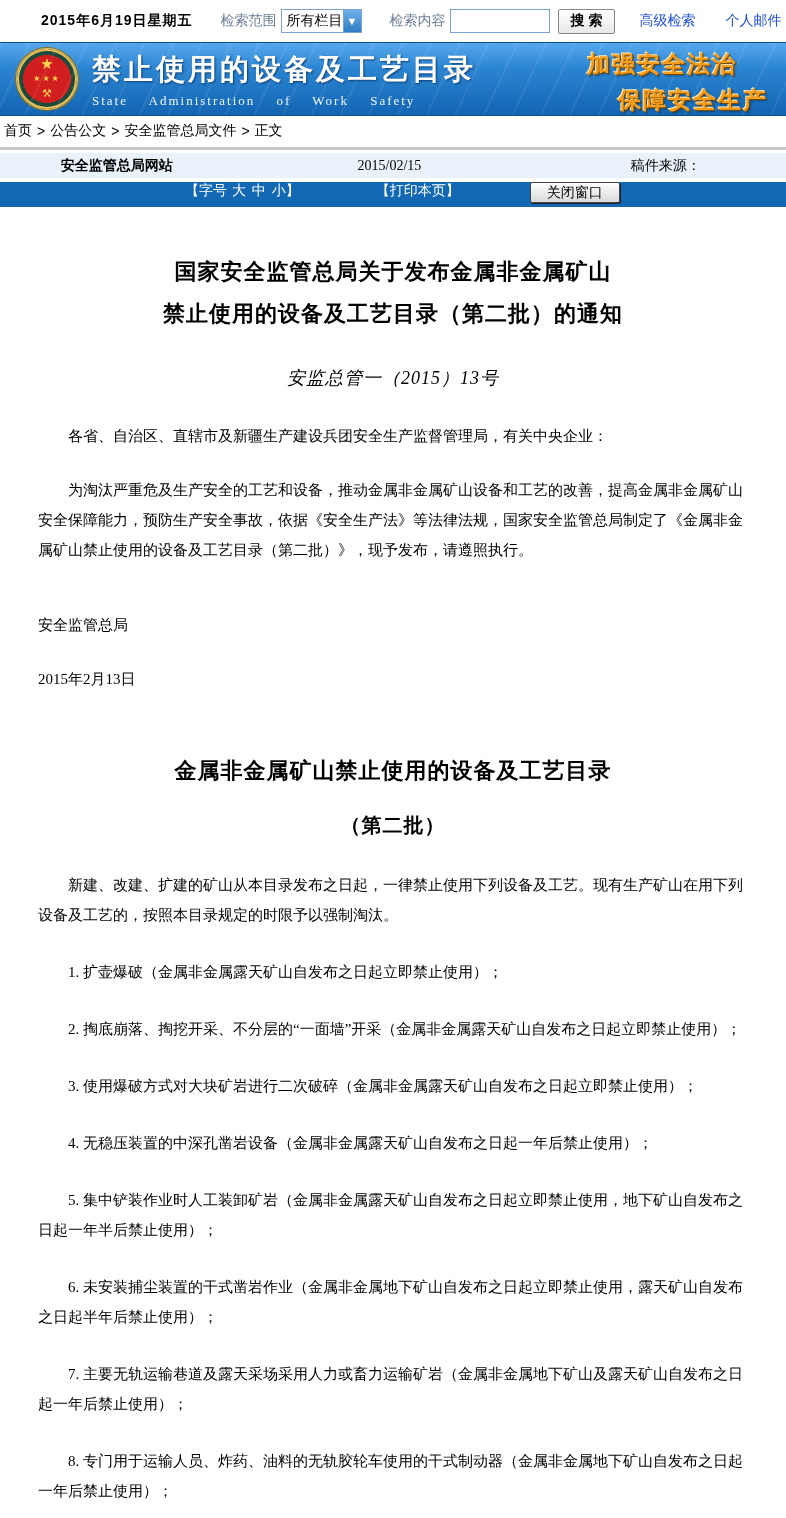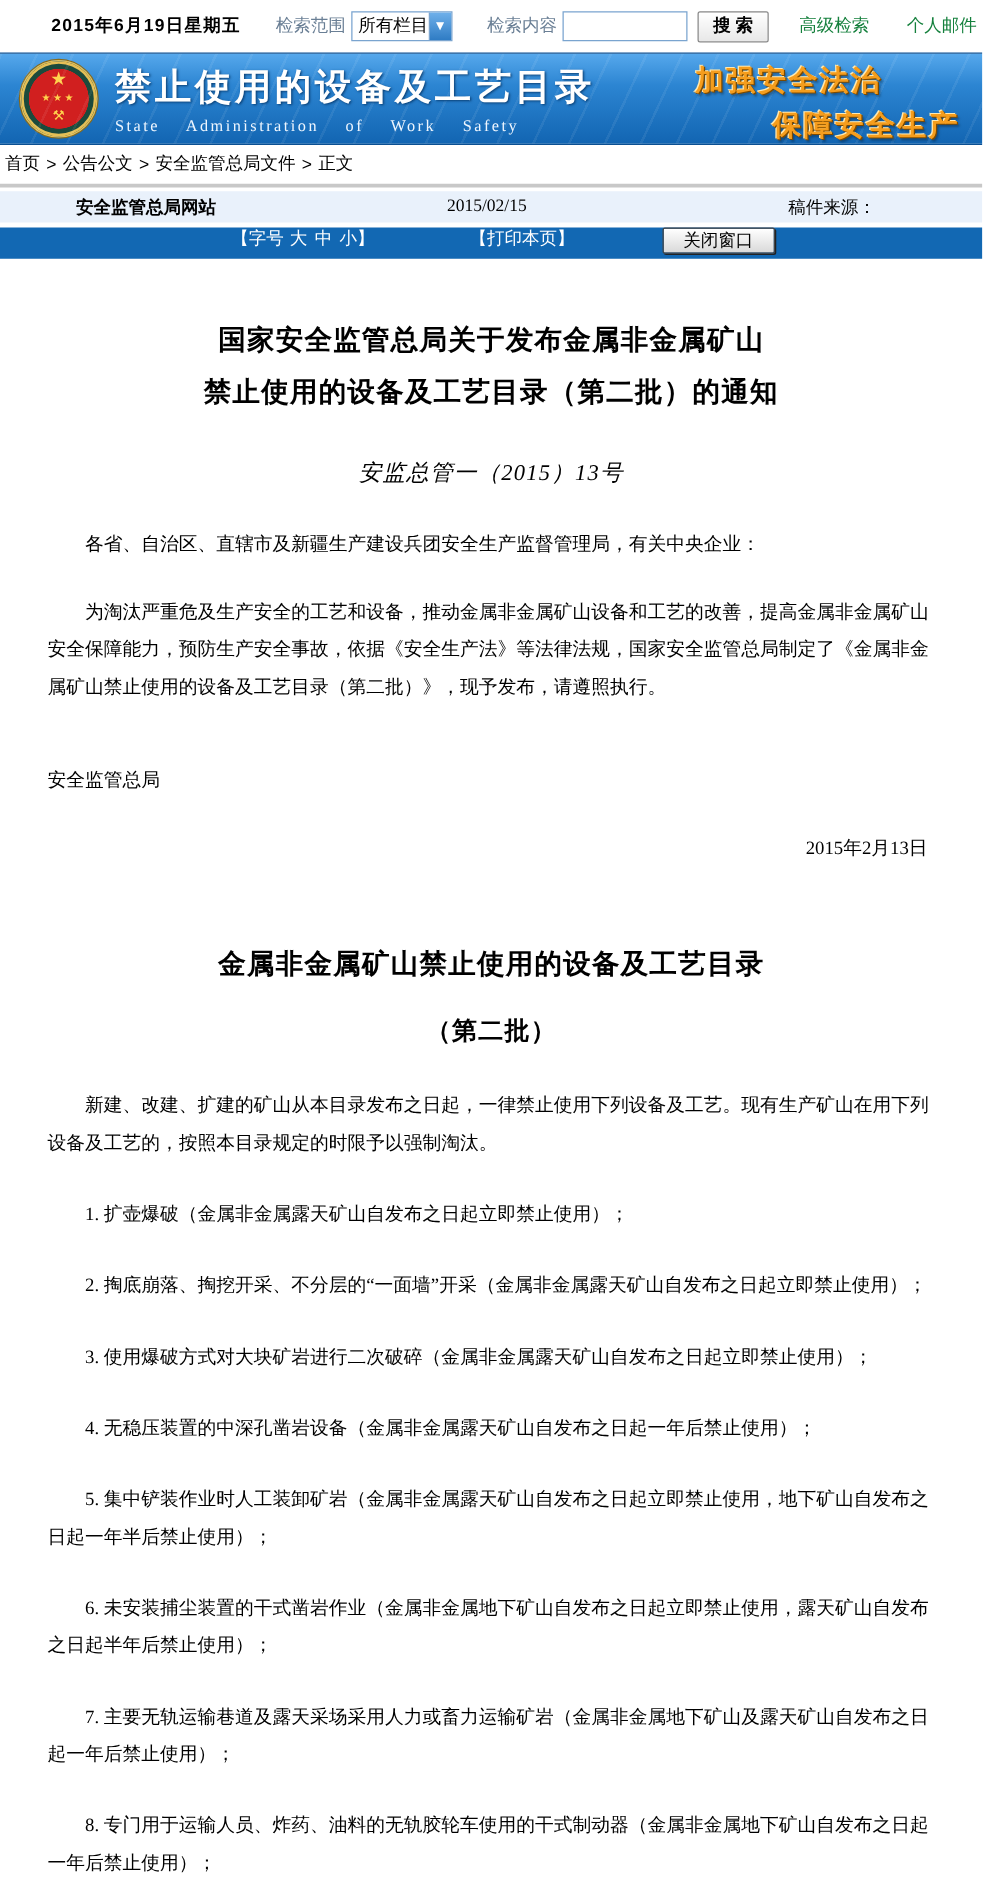--- a/index.html
+++ b/index.html
@@ -30,21 +30,21 @@
   }
   .search-input {
     width:100px; height:24px; border:1px solid #7aa4cf; background:#fff;
     font-size:13px; padding:0 4px;
   }
   .search-btn {
     height:25px; margin-left:8px; padding:1px 12px; font-size:14px; font-weight:bold;
     background:linear-gradient(#ffffff,#e8e8e8); border:1px solid #888;
     border-radius:2px; cursor:pointer; font-family:inherit;
   }
-  .toplink { margin-left:24px; color:#15803d; text-decoration:none; cursor:pointer; }
+  .toplink { margin-left:24px; color:#1d4ed8; text-decoration:none; cursor:pointer; }
   .toplink.mail { margin-left:30px; }
 
   
   .banner {
     height:74px; position:relative; overflow:hidden;
     background:linear-gradient(180deg,#56a8ec 0%,#2c85d2 35%,#1265b2 100%);
     border-top:1px solid #0a4f92; border-bottom:1px solid #0a4f92;
     display:flex; align-items:center;
   }
   .banner::after {
@@ -64,21 +64,21 @@
   .names { margin-left:14px; position:relative; z-index:1; }
   .names .cn {
     color:#fff; font-size:29px; font-weight:bold; letter-spacing:3px;
     font-family:"Liberation Serif","DejaVu Serif",serif;
     text-shadow:1px 1px 2px #0a3f74;
   }
   .names .en {
     color:#eef6ff; font-size:13px; margin-top:3px; letter-spacing:2px; word-spacing:16px;
     font-family:"Liberation Serif","DejaVu Serif",serif;
   }
-  .slogans { position:absolute; right:18px; top:6px; z-index:1; text-align:left; }
+  .slogans { position:absolute; right:18px; top:6px; z-index:1; text-align:center; }
   .slogan {
     font-size:23px; font-weight:bold; color:#f59d1d; letter-spacing:2px;
     font-family:"Liberation Serif","DejaVu Serif",serif;
     text-shadow:1px 1px 0 #7c4a00, -1px -1px 0 #ffe9b0, 2px 2px 2px rgba(0,0,0,.35);
   }
   .slogan.second { margin-top:5px; margin-left:62px; }
 
   
   .breadcrumb { height:29px; display:flex; align-items:center; font-size:14px; padding-left:4px; background:#fff; }
   .breadcrumb a { color:#000; text-decoration:none; cursor:pointer; }
@@ -112,21 +112,21 @@
   
   .content {
     padding:44px 38px 30px 38px; font-size:15px; line-height:30px;
     font-family:"Liberation Serif","DejaVu Serif",serif;
   }
   .doc-title { text-align:center; font-size:22px; font-weight:bold; line-height:42px; letter-spacing:1px; }
   .doc-number { text-align:center; font-size:18px; margin-top:28px; letter-spacing:1px;font-style:italic; }
   .salutation { margin-top:28px; text-indent:2em; }
   .para { margin-top:24px; text-indent:2em; }
   .sig { text-align:left; margin-top:45px; padding-right:12px; }
-  .sig-date { text-align:right; margin-top:24px; padding-right:6px; }
+  .sig-date { text-align:left; margin-top:24px; padding-right:6px; }
   .catalog-title { text-align:center; font-size:22px; font-weight:bold; margin-top:62px; letter-spacing:1px; }
   .catalog-sub { text-align:center; font-size:20px; font-weight:bold; margin-top:24px; letter-spacing:1px; }
   .catalog-intro { margin-top:30px; text-indent:2em; }
   .item { margin-top:27px; text-indent:2em; }
 </style>
 </head>
 <body>
 
 <div class="page">
 

